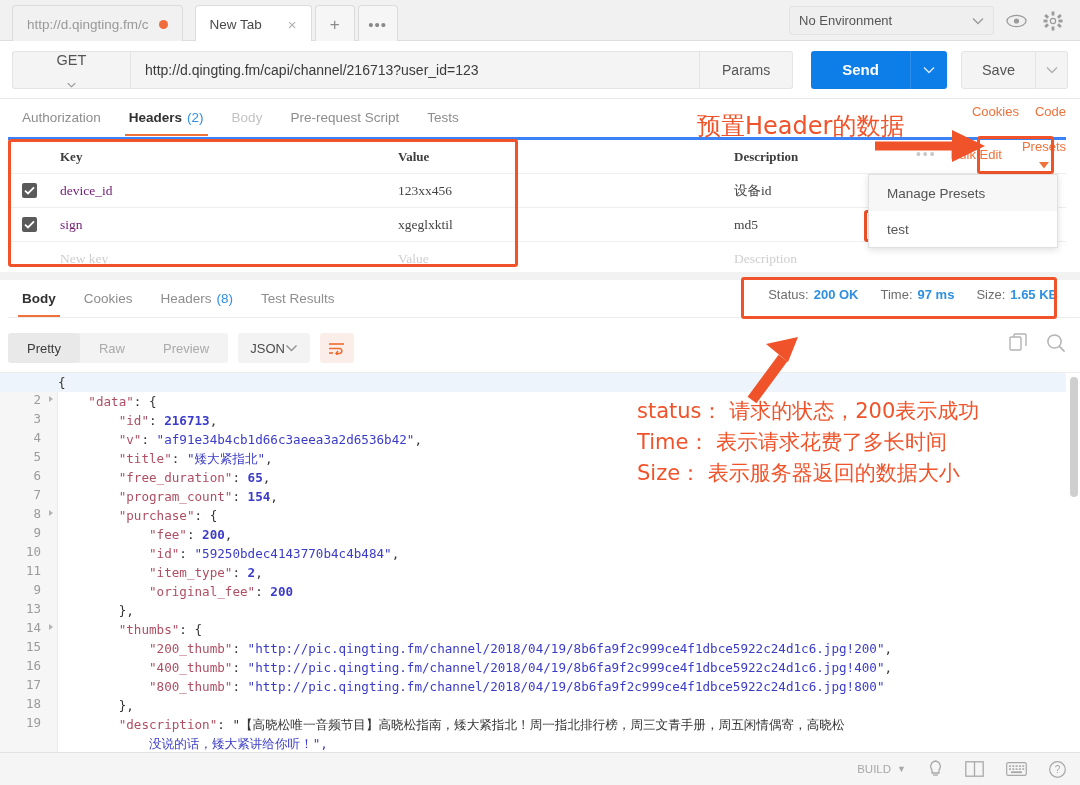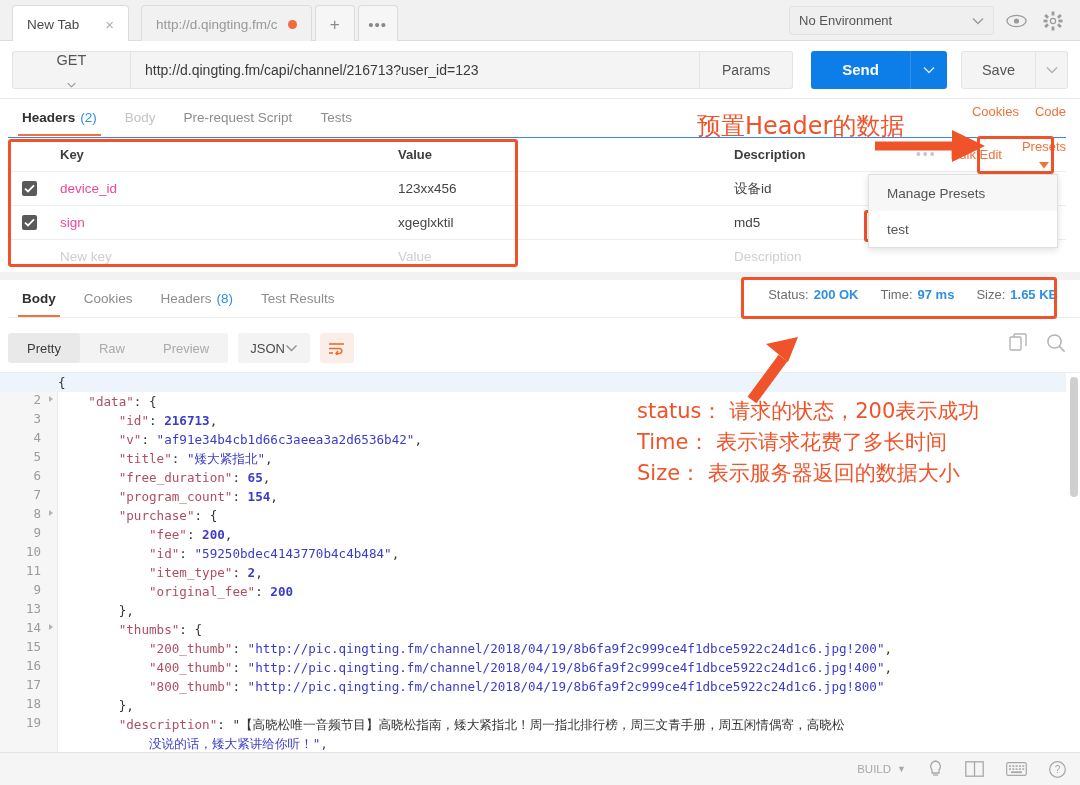--- a/index.html
+++ b/index.html
@@ -116,26 +116,27 @@
   .rt .cnt { color: #2f8fe0; font-weight: normal; }
 
   .side-links {
     position: absolute; right: 14px; top: 104px; display: flex; gap: 16px;
     font-size: 13px; color: #f0713a;
   }
 
   
   .hdr-table {
     position: absolute; top: 137px; left: 8px; width: 1058px;
-    border-top: 1px solid #3b82f6;
+    border-top: 3px solid #3b82f6;
+    font-family: Liberation Serif, serif;
   }
   .hrow { display: flex; height: 34px; align-items: center; border-bottom: 1px solid #eee; }
   .hrow.head { height: 34px; }
   .hcell-chk { width: 42px; display: flex; align-items: center; justify-content: center; }
-  .hcell-key { width: 336px; padding-left: 10px; font-size: 13.5px; color: #ec4899; }
+  .hcell-key { width: 336px; padding-left: 10px; font-size: 13.5px; color: #701a75; }
   .hcell-val { width: 336px; padding-left: 12px; font-size: 13.5px; color: #444; }
   .hcell-desc { flex: 1; padding-left: 12px; font-size: 13.5px; color: #444; }
   .hrow.head .hcell-key, .hrow.head .hcell-val, .hrow.head .hcell-desc {
     font-weight: bold; color: #3d3d3d; font-size: 13px;
   }
   .hrow.placeholder .hcell-key, .hrow.placeholder .hcell-val, .hrow.placeholder .hcell-desc { color: #cfcfcf; }
   .chk {
     width: 15px; height: 15px; background: #5a5a5a; border-radius: 2px;
     display: flex; align-items: center; justify-content: center;
   }
@@ -235,27 +236,27 @@
     display: flex; align-items: center; justify-content: flex-end; padding-right: 14px; gap: 22px;
   }
   .botbar .bi { color: #a8a8a8; display: flex; align-items: center; gap: 6px; font-size: 11.5px; }
 </style>
 </head>
 <body>
 
 <div id="app">
 
   <div class="tabbar">
+    <div class="req-tab">
+      <span class="tab-label">http://d.qingting.fm/c</span>
+      <span class="dot-unsaved"></span>
+    </div>
     <div class="req-tab active">
       <span class="tab-label">New Tab</span>
       <span class="tab-close">×</span>
-    </div>
-    <div class="req-tab">
-      <span class="tab-label">http://d.qingting.fm/c</span>
-      <span class="dot-unsaved"></span>
     </div>
     <div class="tab-plus">+</div>
     <div class="tab-more">•••</div>
 
     <div class="env-area">
       <div class="env-select">
         <span>No Environment</span>
         <svg width="12" height="8" viewBox="0 0 12 8">
             <path d="M1 1.5 L6 6.5 L11 1.5" stroke="#9b9b9b" stroke-width="1.4" fill="none"></path>
           </svg>
@@ -306,20 +307,23 @@
       <div class="save-btn">Save</div>
       <div class="save-caret">
         <svg width="12" height="8" viewBox="0 0 12 8">
             <path d="M1 1.5 L6 6.5 L11 1.5" stroke="#b0b0b0" stroke-width="1.4" fill="none"></path>
           </svg>
       </div>
     </div>
   </div>
 
   <div class="reqtabs">
+    <div class="rt">
+        <span>Authorization</span>
+      </div>
     <div class="rt active">
       <span>Headers</span>
       <span class="cnt">(2)</span>
     </div>
     <div class="rt dim">
         <span>Body</span>
       </div>
     <div class="rt">
         <span>Pre-request Script</span>
       </div>

